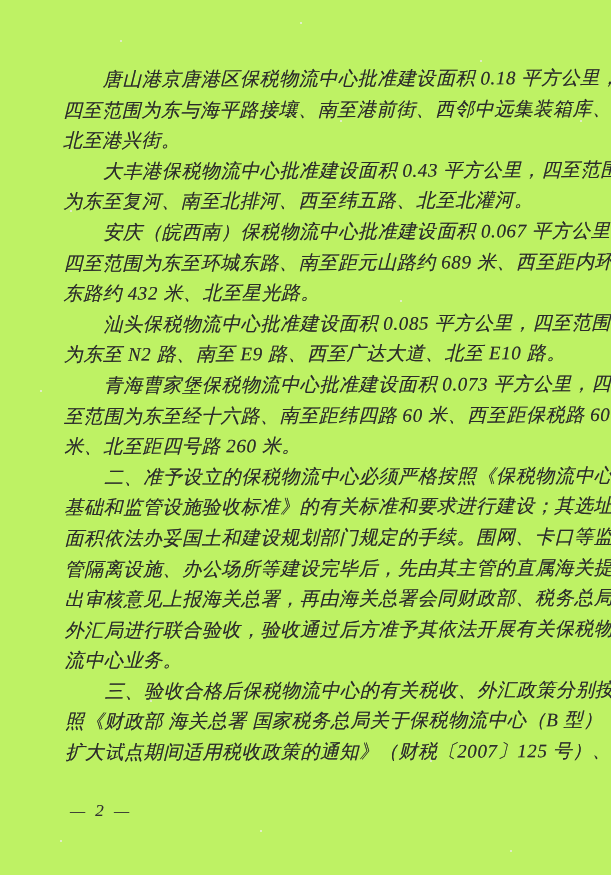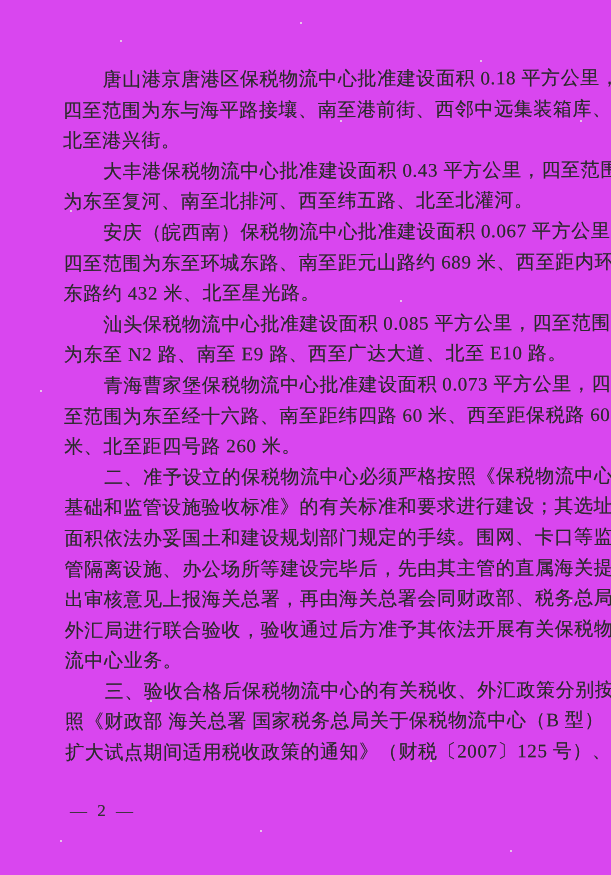--- a/index.html
+++ b/index.html
@@ -4,23 +4,24 @@
 <style>
   html, body {
     margin: 0;
     padding: 0;
     background: #ffffff;
   }
   .scan-page {
     position: relative;
     width: 611px;
     height: 875px;
-    background: #d946ef;
+    background: #bef264;
     overflow: hidden;
     font-family: "Liberation Serif", "DejaVu Serif", serif;
+    font-style: italic;
   }
   
   .speckles {
     position: absolute;
     width: 2px; height: 2px;
     background: transparent;
     border-radius: 50%;
     box-shadow:
       120px 40px 0 #e8e8e6, 300px 22px 0 #ececea, 480px 60px 0 #e9e9e7,
       70px 210px 0 #eaeae8, 560px 250px 0 #e7e7e5, 40px 390px 0 #ebebe9,

